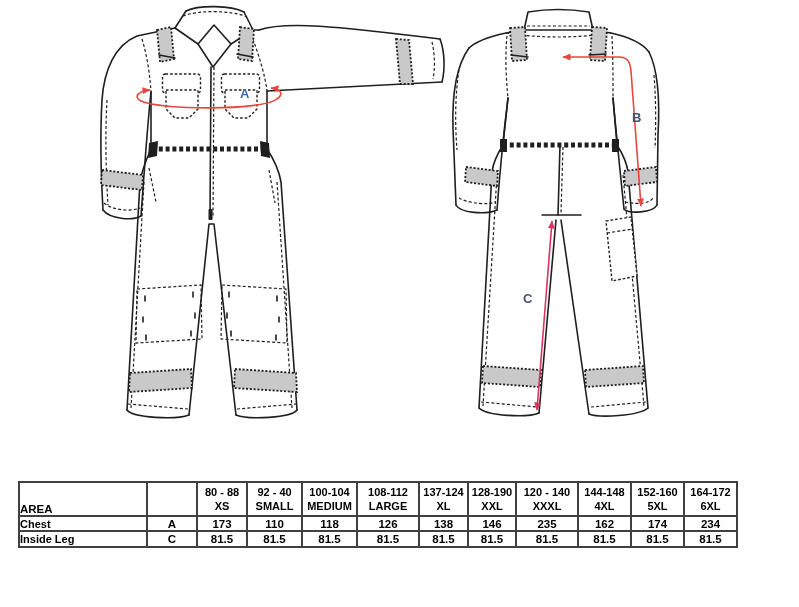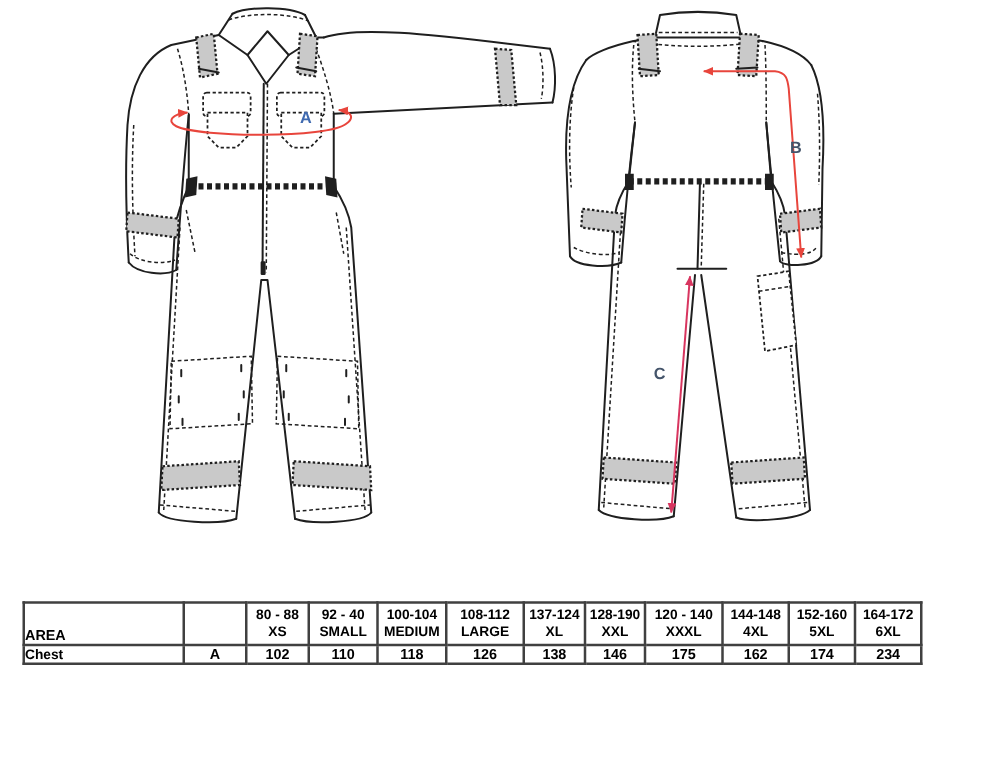--- a/index.html
+++ b/index.html
@@ -254,26 +254,40 @@
             <div>5XL</div>
           </td>
       <td class="hdr">
         <div>164-172</div>
             <div>6XL</div>
           </td>
     </tr>
     <tr style="height:15px">
       <td class="lblcell">Chest</td>
       <td class="letter">A</td>
-      <td class="val">102</td>
+      <td class="val">173</td>
       <td class="val">110</td>
       <td class="val">118</td>
       <td class="val">126</td>
       <td class="val">138</td>
       <td class="val">146</td>
-      <td class="val">175</td>
+      <td class="val">235</td>
       <td class="val">162</td>
       <td class="val">174</td>
       <td class="val">234</td>
     </tr>
+    <tr style="height:16px">
+      <td class="lblcell">Inside Leg</td>
+      <td class="letter">C</td>
+      <td class="val">81.5</td>
+      <td class="val">81.5</td>
+      <td class="val">81.5</td>
+      <td class="val">81.5</td>
+      <td class="val">81.5</td>
+      <td class="val">81.5</td>
+      <td class="val">81.5</td>
+      <td class="val">81.5</td>
+      <td class="val">81.5</td>
+      <td class="val">81.5</td>
+    </tr>
   </tbody>
     </table>
 </div>
 
 </body></html>

